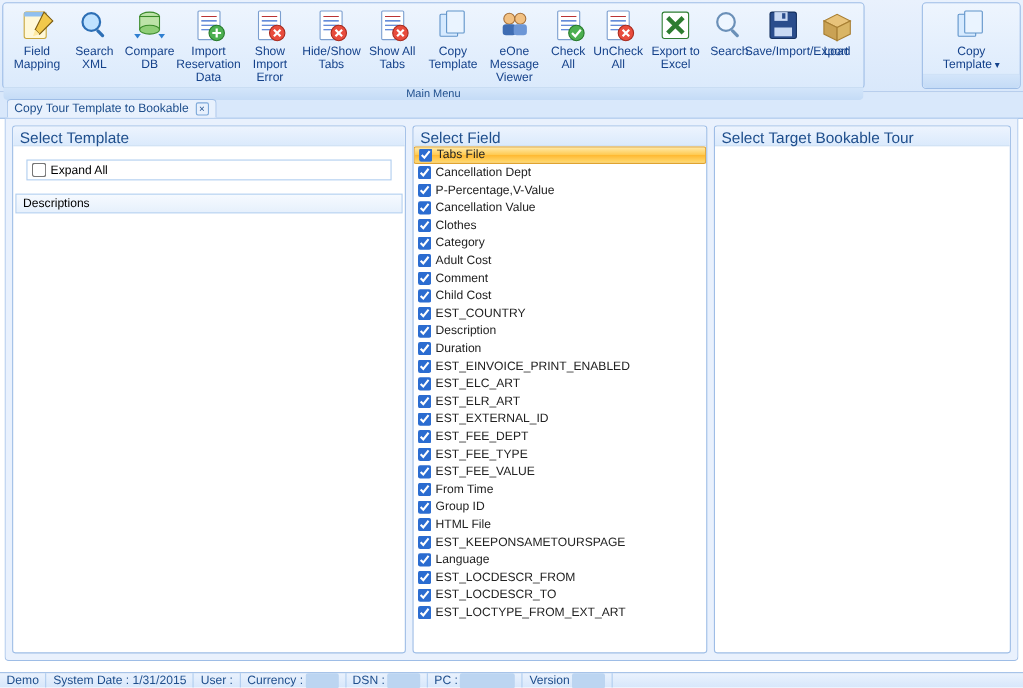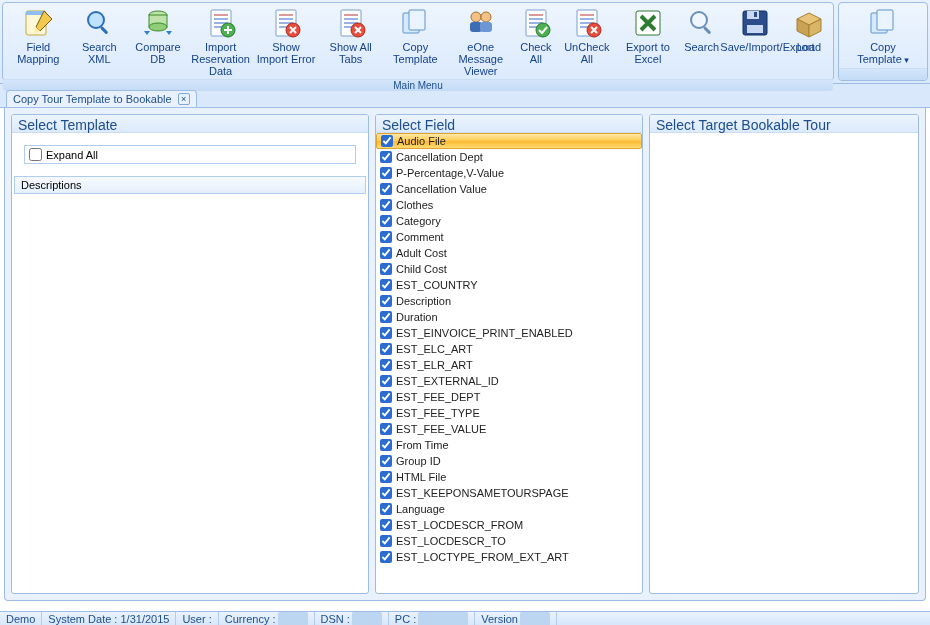--- a/index.html
+++ b/index.html
@@ -1,18 +1,18 @@
 <!DOCTYPE html>
 <html><head>
 <meta charset="utf-8">
 <style>
   * { box-sizing: border-box; margin: 0; padding: 0; font-family: Tahoma, 'Segoe UI', Arial, sans-serif; font-size: 11px; }
   html, body { width: 930px; height: 625px; background: #fff; overflow: hidden; }
   
-  .ribbon { height: 84px; background: linear-gradient(to bottom, #e9f1fd 0%, #d9e8fb 100%); border-bottom: 1px solid #9ebde6; display: flex; }
+  .ribbon { height: 84px; background: linear-gradient(to bottom, #e9f1fd 0%, #d9e8fb 100%); border-bottom: 1px solid #9ebde6; display: flex; gap: 48px; }
   .ribbon-group { flex: 1; border: 1px solid #9ebde6; border-radius: 4px; margin: 2px; display: flex; flex-direction: column; background: linear-gradient(to bottom, #eef5fe 0%, #dbeafc 100%); }
   .ribbon-group.small { flex: 0 0 90px; }
   .ribbon-buttons { flex: 1; display: flex; align-items: flex-start; padding: 2px 4px; gap: 2px; }
   .ribbon-group-label { text-align: center; color: #1e4e8c; font-size: 10px; height: 14px; border-top: 1px solid #c9ddf3; background: linear-gradient(to bottom, #d3e5fa, #c4dbf6); border-bottom-left-radius: 4px; border-bottom-right-radius: 4px; }
   .rbutton { display: flex; flex-direction: column; align-items: center; justify-content: flex-start; padding: 2px 2px 0; cursor: pointer; color: #15428b; text-align: center; line-height: 12px; min-width: 40px; }
   .ricon { width: 32px; height: 32px; margin-bottom: 2px; display:flex; align-items:center; justify-content:center; }
   .rlabel { max-width: 70px; }
   .ribbon-group.small .rbutton { flex:1; justify-content:center; }
   .ribbon-group.small .rbutton .rlabel::after { content: " ▾"; font-size:9px;}
   
@@ -156,20 +156,28 @@
           </span>
           <span class="rlabel">Import Reservation Data</span>
         </div>
         <div class="rbutton">
           <span class="ricon">
             <svg width="32" height="32" viewBox="0 0 32 32">
               <use href="#ic-sheet-x-red"></use>
             </svg>
           </span>
           <span class="rlabel">Show Import Error</span>
+        </div>
+        <div class="rbutton">
+          <span class="ricon">
+            <svg width="32" height="32" viewBox="0 0 32 32">
+              <use href="#ic-sheet-x-red"></use>
+            </svg>
+          </span>
+          <span class="rlabel">Hide/Show Tabs</span>
         </div>
         <div class="rbutton">
           <span class="ricon">
             <svg width="32" height="32" viewBox="0 0 32 32">
               <use href="#ic-sheet-x-red"></use>
             </svg>
           </span>
           <span class="rlabel">Show All Tabs</span>
         </div>
         <div class="rbutton">
@@ -274,21 +282,21 @@
       </div>
     </div>
   </div>
 
   <div class="panel mid">
     <div class="panel-header">Select Field</div>
     <div class="panel-body">
       <div class="field-list" id="field-list">
           <div class="field-item selected">
             <input type="checkbox" checked="" style="">
-            <span>Audio File</span>
+            <span>Tabs File</span>
           </div>
           <div class="field-item">
             <input type="checkbox" checked="" style="">
             <span>Cancellation Dept</span>
           </div>
           <div class="field-item">
             <input type="checkbox" checked="" style="">
             <span>P-Percentage,V-Value</span>
           </div>
           <div class="field-item">
@@ -298,25 +306,25 @@
           <div class="field-item">
             <input type="checkbox" checked="" style="">
             <span>Clothes</span>
           </div>
           <div class="field-item">
             <input type="checkbox" checked="" style="">
             <span>Category</span>
           </div>
           <div class="field-item">
             <input type="checkbox" checked="" style="">
+            <span>Adult Cost</span>
+          </div>
+          <div class="field-item">
+            <input type="checkbox" checked="" style="">
             <span>Comment</span>
-          </div>
-          <div class="field-item">
-            <input type="checkbox" checked="" style="">
-            <span>Adult Cost</span>
           </div>
           <div class="field-item">
             <input type="checkbox" checked="" style="">
             <span>Child Cost</span>
           </div>
           <div class="field-item">
             <input type="checkbox" checked="" style="">
             <span>EST_COUNTRY</span>
           </div>
           <div class="field-item">

